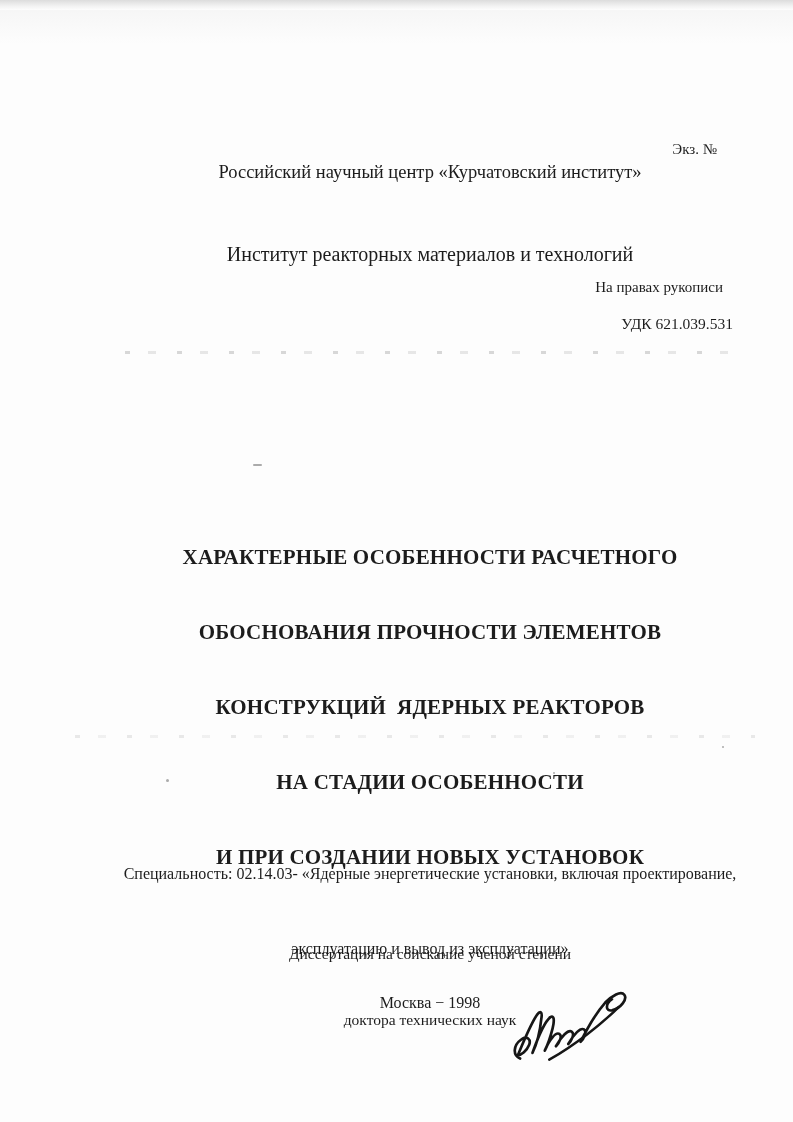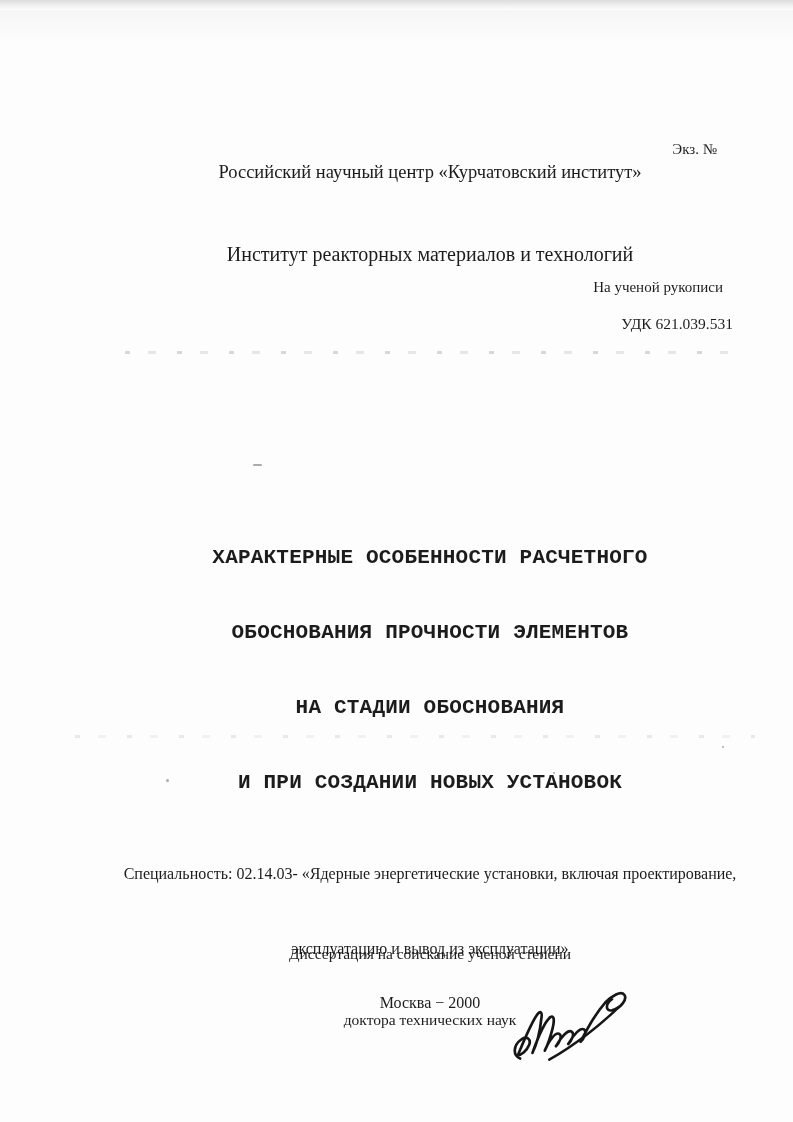--- a/index.html
+++ b/index.html
@@ -44,21 +44,21 @@
   .manuscript   { top: 279px; right: 70px; font-size: 15px; }
   .udc          { top: 315px; right: 60px; font-size: 15.5px; }
   .author       { top: 430px; font-size: 19px; letter-spacing: 0.2px; }
   .title-block  {
     top: 495px;
     font-size: 21px;
     font-weight: bold;
     line-height: 25px;
     letter-spacing: 0.2px;
   }
-  .title-block div { white-space: pre; font-family: Liberation Mono, monospace; }
+  .title-block div { white-space: pre; }
   .specialty-block {
     top: 811px;
     font-size: 16px;
     line-height: 25px;
   }
   .degree-block {
     top: 899px;
     font-size: 15.5px;
     line-height: 22px;
   }
@@ -101,43 +101,44 @@
 
   <div class="scan-top-edge"></div>
   <div class="scan-top-wash"></div>
 
   <div class="txt copy-label">Экз. №</div>
 
   <div class="txt centered org-line">Российский научный центр «Курчатовский институт»</div>
 
   <div class="txt centered inst-line">Институт реакторных материалов и технологий</div>
 
-  <div class="txt manuscript">На ученой рукописи</div>
+  <div class="txt manuscript">На правах рукописи</div>
 
   <div class="txt udc">УДК 621.039.531</div>
 
 
   <div class="txt centered title-block">
     <div>ХАРАКТЕРНЫЕ ОСОБЕННОСТИ РАСЧЕТНОГО</div>
     <div>ОБОСНОВАНИЯ ПРОЧНОСТИ ЭЛЕМЕНТОВ</div>
-    <div>НА СТАДИИ ОБОСНОВАНИЯ</div>
+    <div>КОНСТРУКЦИЙ  ЯДЕРНЫХ РЕАКТОРОВ</div>
+    <div>НА СТАДИИ ОСОБЕННОСТИ</div>
     <div>И ПРИ СОЗДАНИИ НОВЫХ УСТАНОВОК</div>
   </div>
 
   <div class="txt centered specialty-block">
     <div>Специальность: 02.14.03- «Ядерные энергетические установки, включая проектирование,</div>
     <div>эксплуатацию и вывод из эксплуатации»</div>
   </div>
 
   <div class="txt centered degree-block">
     <div>Диссертация на соискание ученой степени</div>
     <div>доктора технических наук</div>
   </div>
 
-  <div class="txt centered city-year">Москва − 2000</div>
+  <div class="txt centered city-year">Москва − 1998</div>
 
   <div class="signature">
     <svg viewBox="0 0 120 75" fill="none" xmlns="http://www.w3.org/2000/svg">
       <path d="M 11,63 C 4,60 5,51 12,46 C 17,42 21,46 19,51 C 17,56 12,60 9,60
                C 14,48 20,33 26,24 C 29,20 31,21 30,27 C 29,37 26,50 22,58
                C 27,44 33,30 38,26 C 41,24 42,28 40,36 C 38,44 35,52 33,56
                C 37,46 43,39 46,41 C 49,43 46,49 43,52
                C 48,43 54,37 57,39 C 60,41 57,47 54,50
                C 59,41 65,35 68,37 C 71,39 68,45 65,48
                C 71,36 79,22 87,13 C 93,7 101,2 104,6 C 107,10 101,18 93,20

